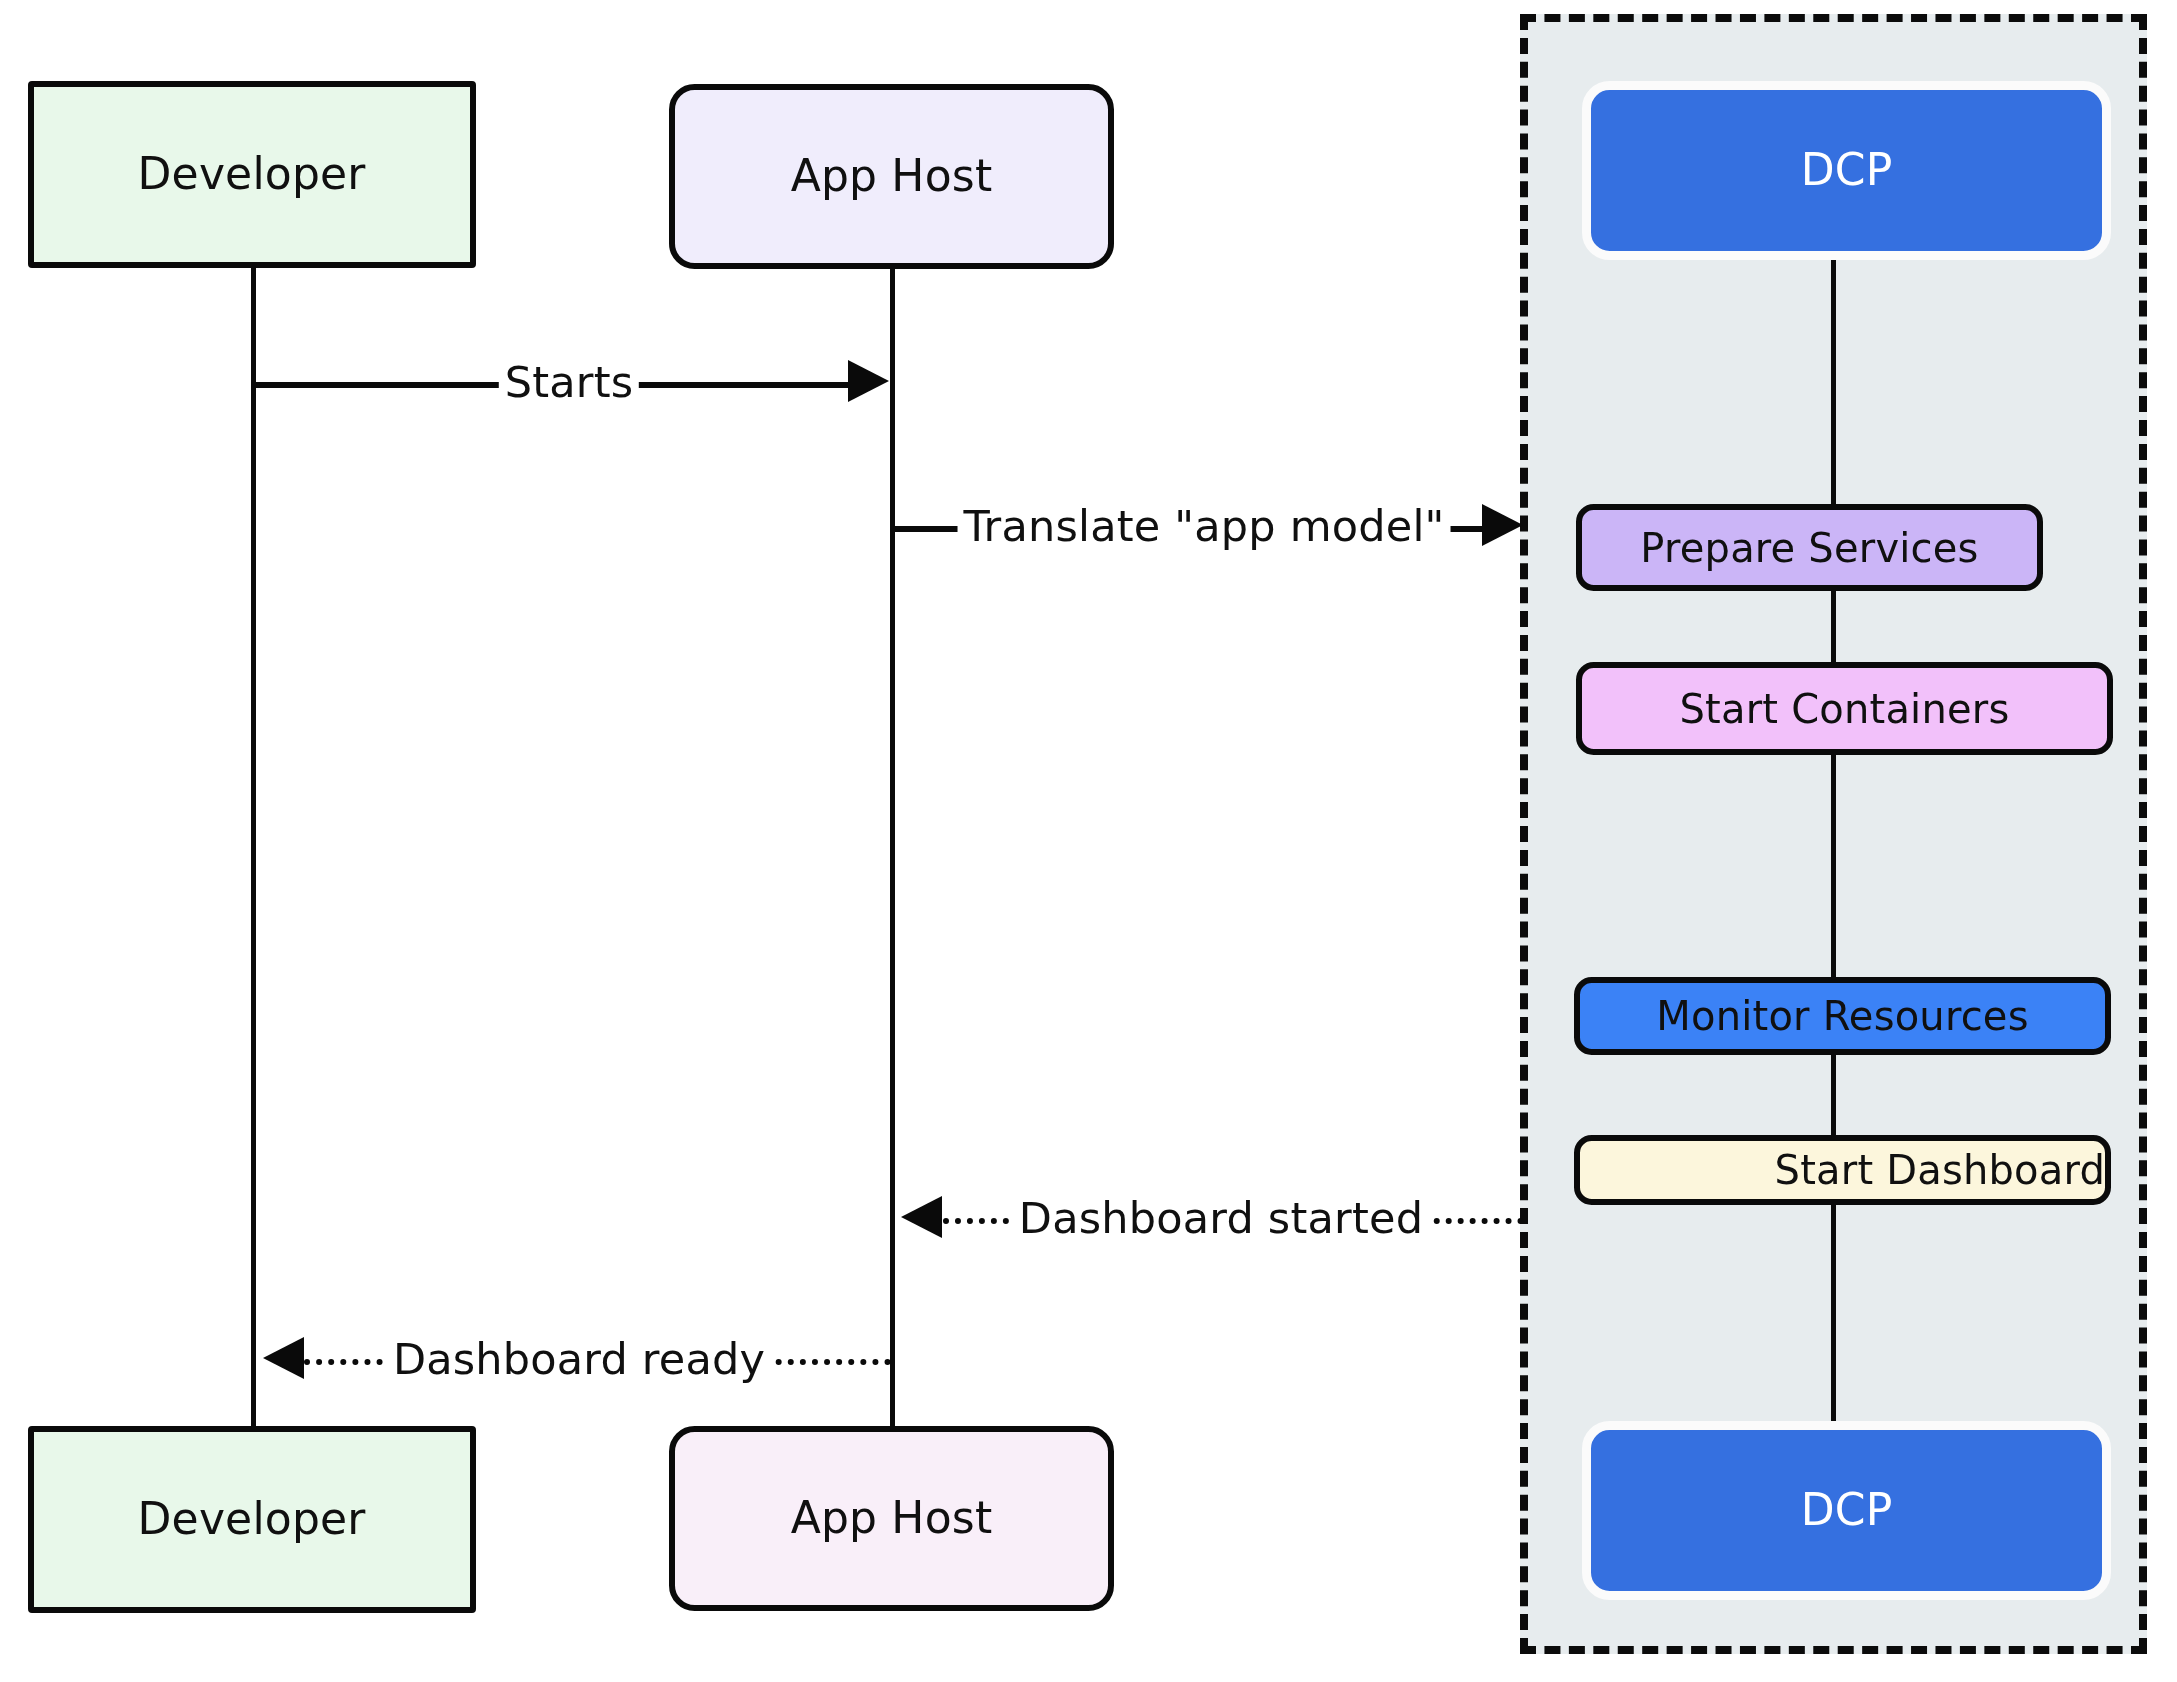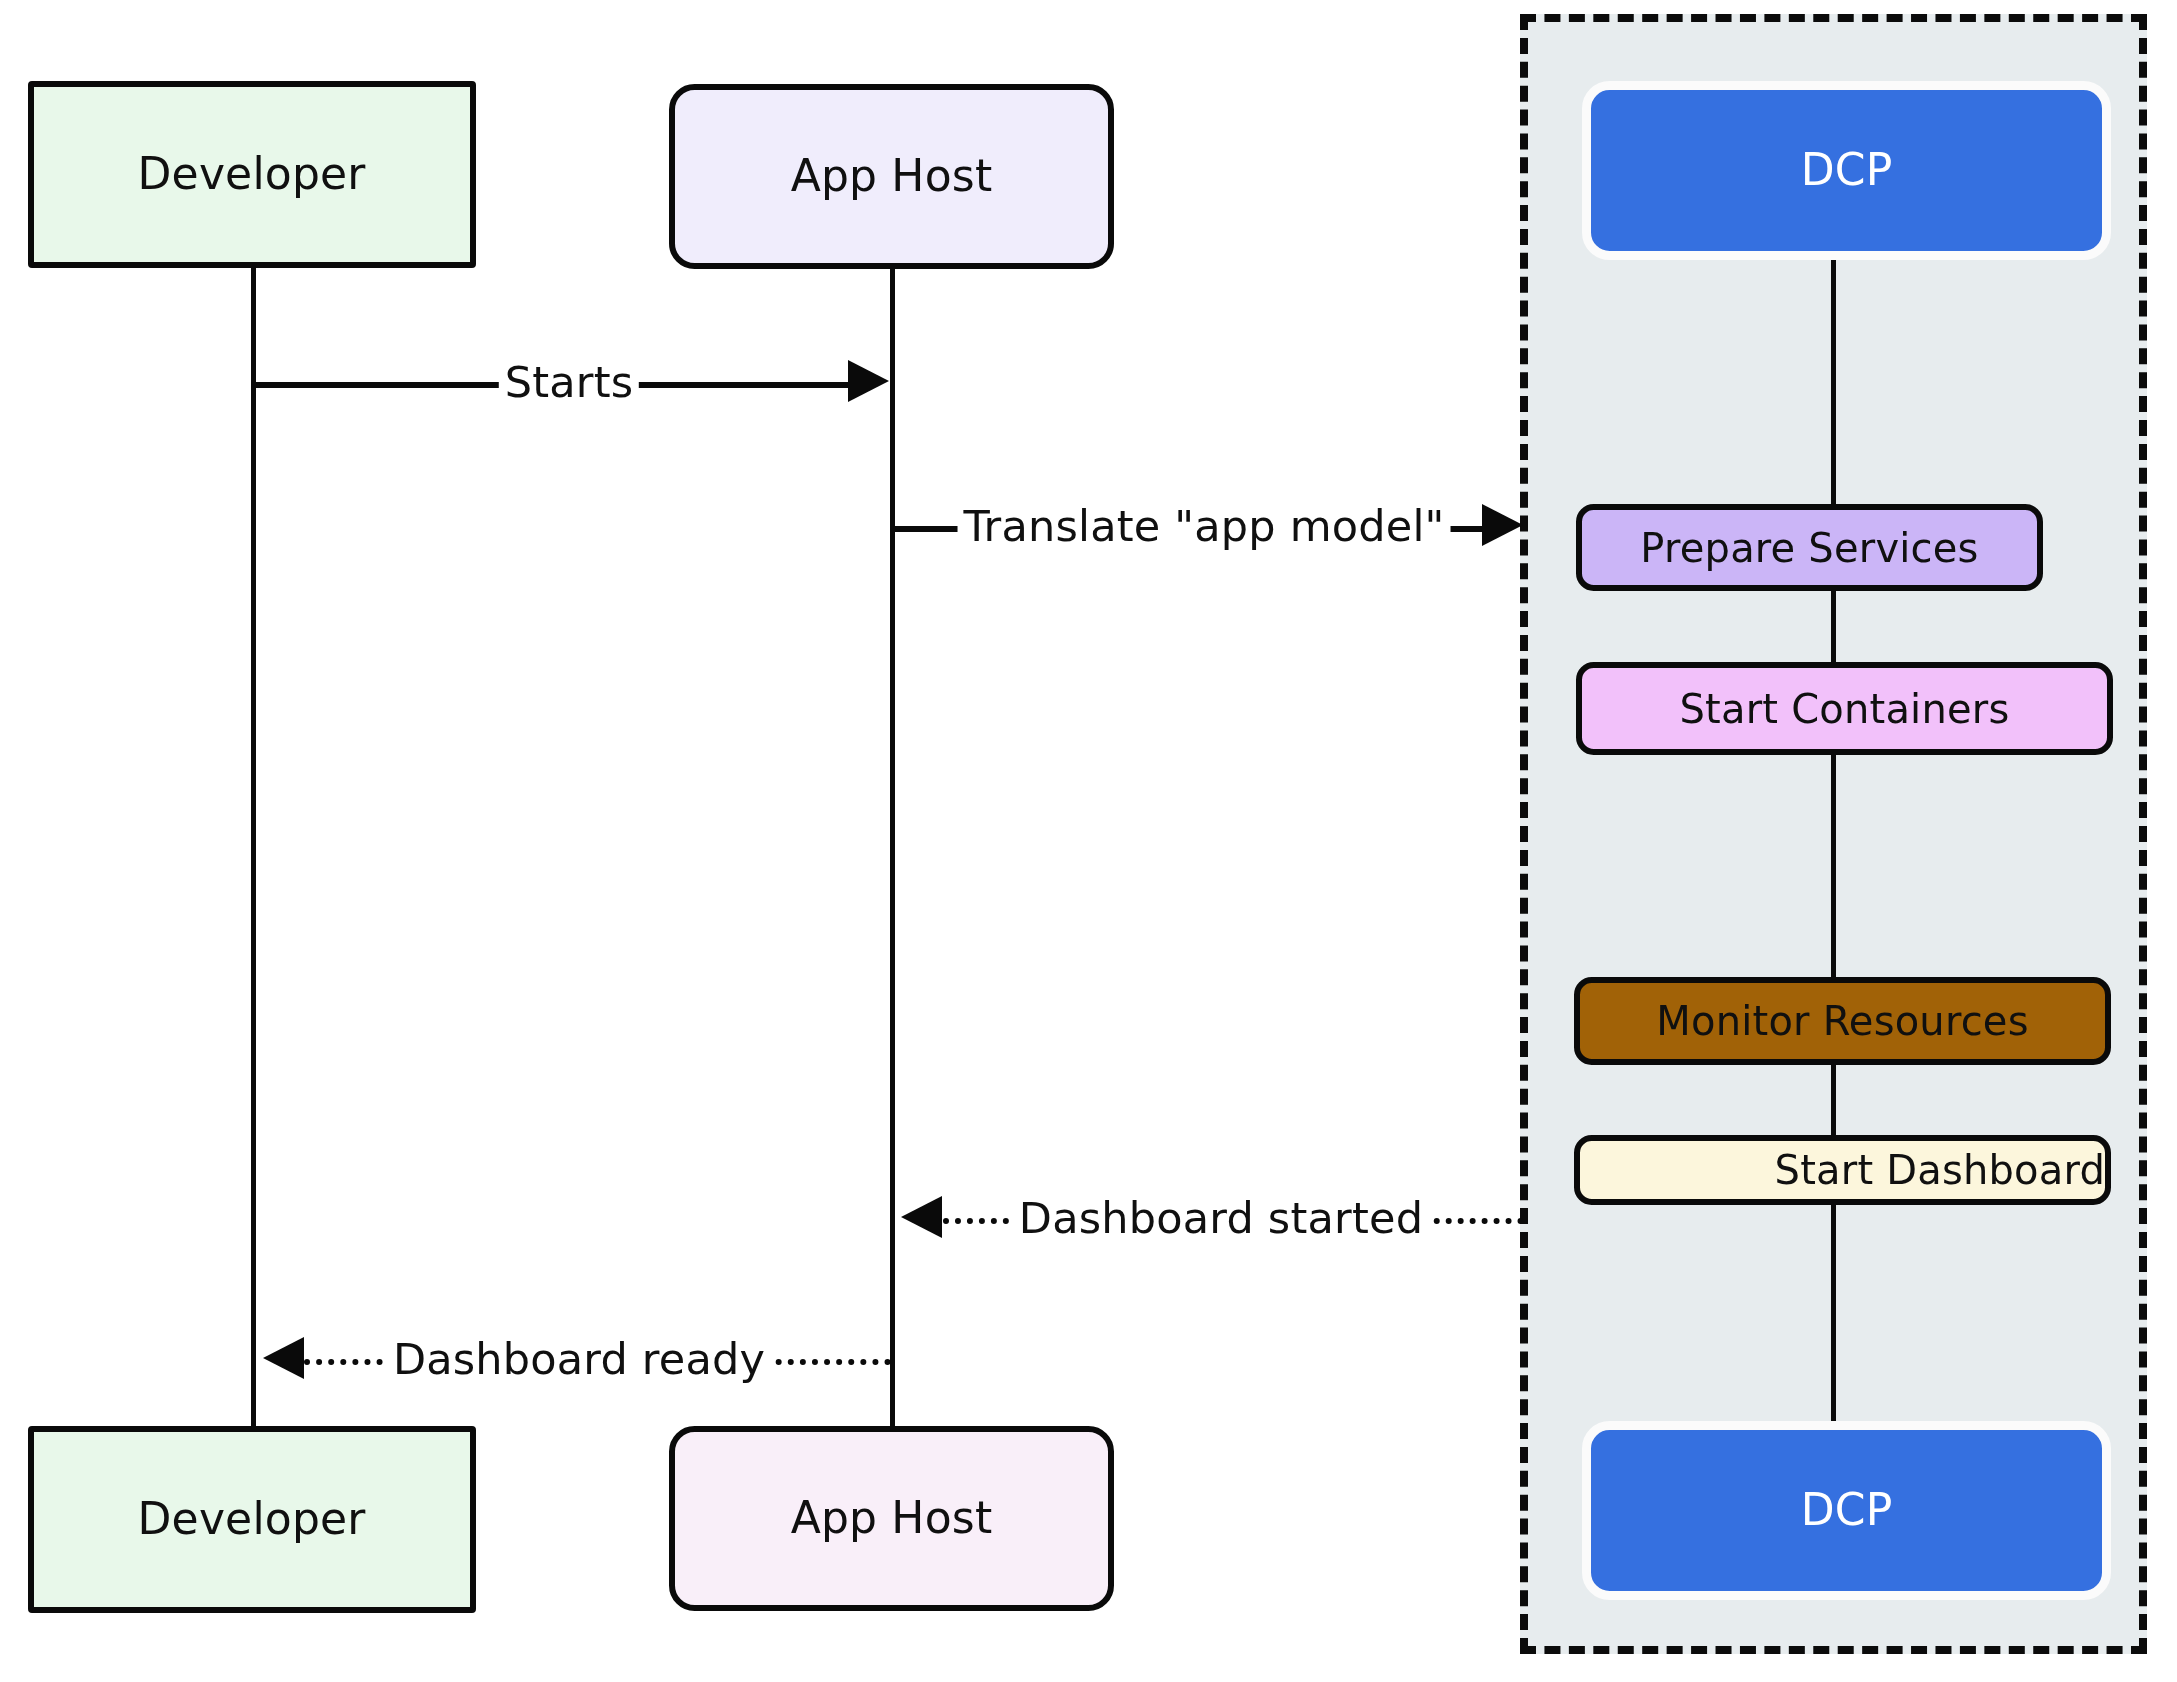--- a/index.html
+++ b/index.html
@@ -157,21 +157,21 @@
 
   <div class="activity" style="left: 1576px; top: 504px; width: 467px; height: 87px; background: rgb(203, 181, 247); border-color: rgb(10, 10, 10);">
     <span>Prepare Services</span>
   </div>
 
   <div class="activity" style="left: 1576px; top: 662px; width: 537px; height: 93px; background: rgb(242, 193, 250); border-color: rgb(10, 10, 10);">
     <span>Start Containers</span>
   </div>
 
 
-  <div class="activity" style="left: 1574px; top: 977px; width: 537px; height: 88px; background: #a16207; border-color: rgb(10, 10, 10);">
+  <div class="activity" style="left: 1574px; top: 977px; width: 537px; height: 78px; background: #3b82f6; border-color: rgb(10, 10, 10);">
     <span>Monitor Resources</span>
   </div>
 
   <div class="activity" style="left: 1574px; top: 1135px; width: 537px; height: 70px; background: rgb(252, 246, 220); border-color: rgb(10, 10, 10); justify-content: flex-end;">
     <span>Start Dashboard</span>
   </div>
 
   <div class="msg" style="left:0; top:382px;">
     <div class="msg-line" style="left:252px; width:596px;"></div>
     <div class="arrowhead-right" style="left:848px;"></div>

